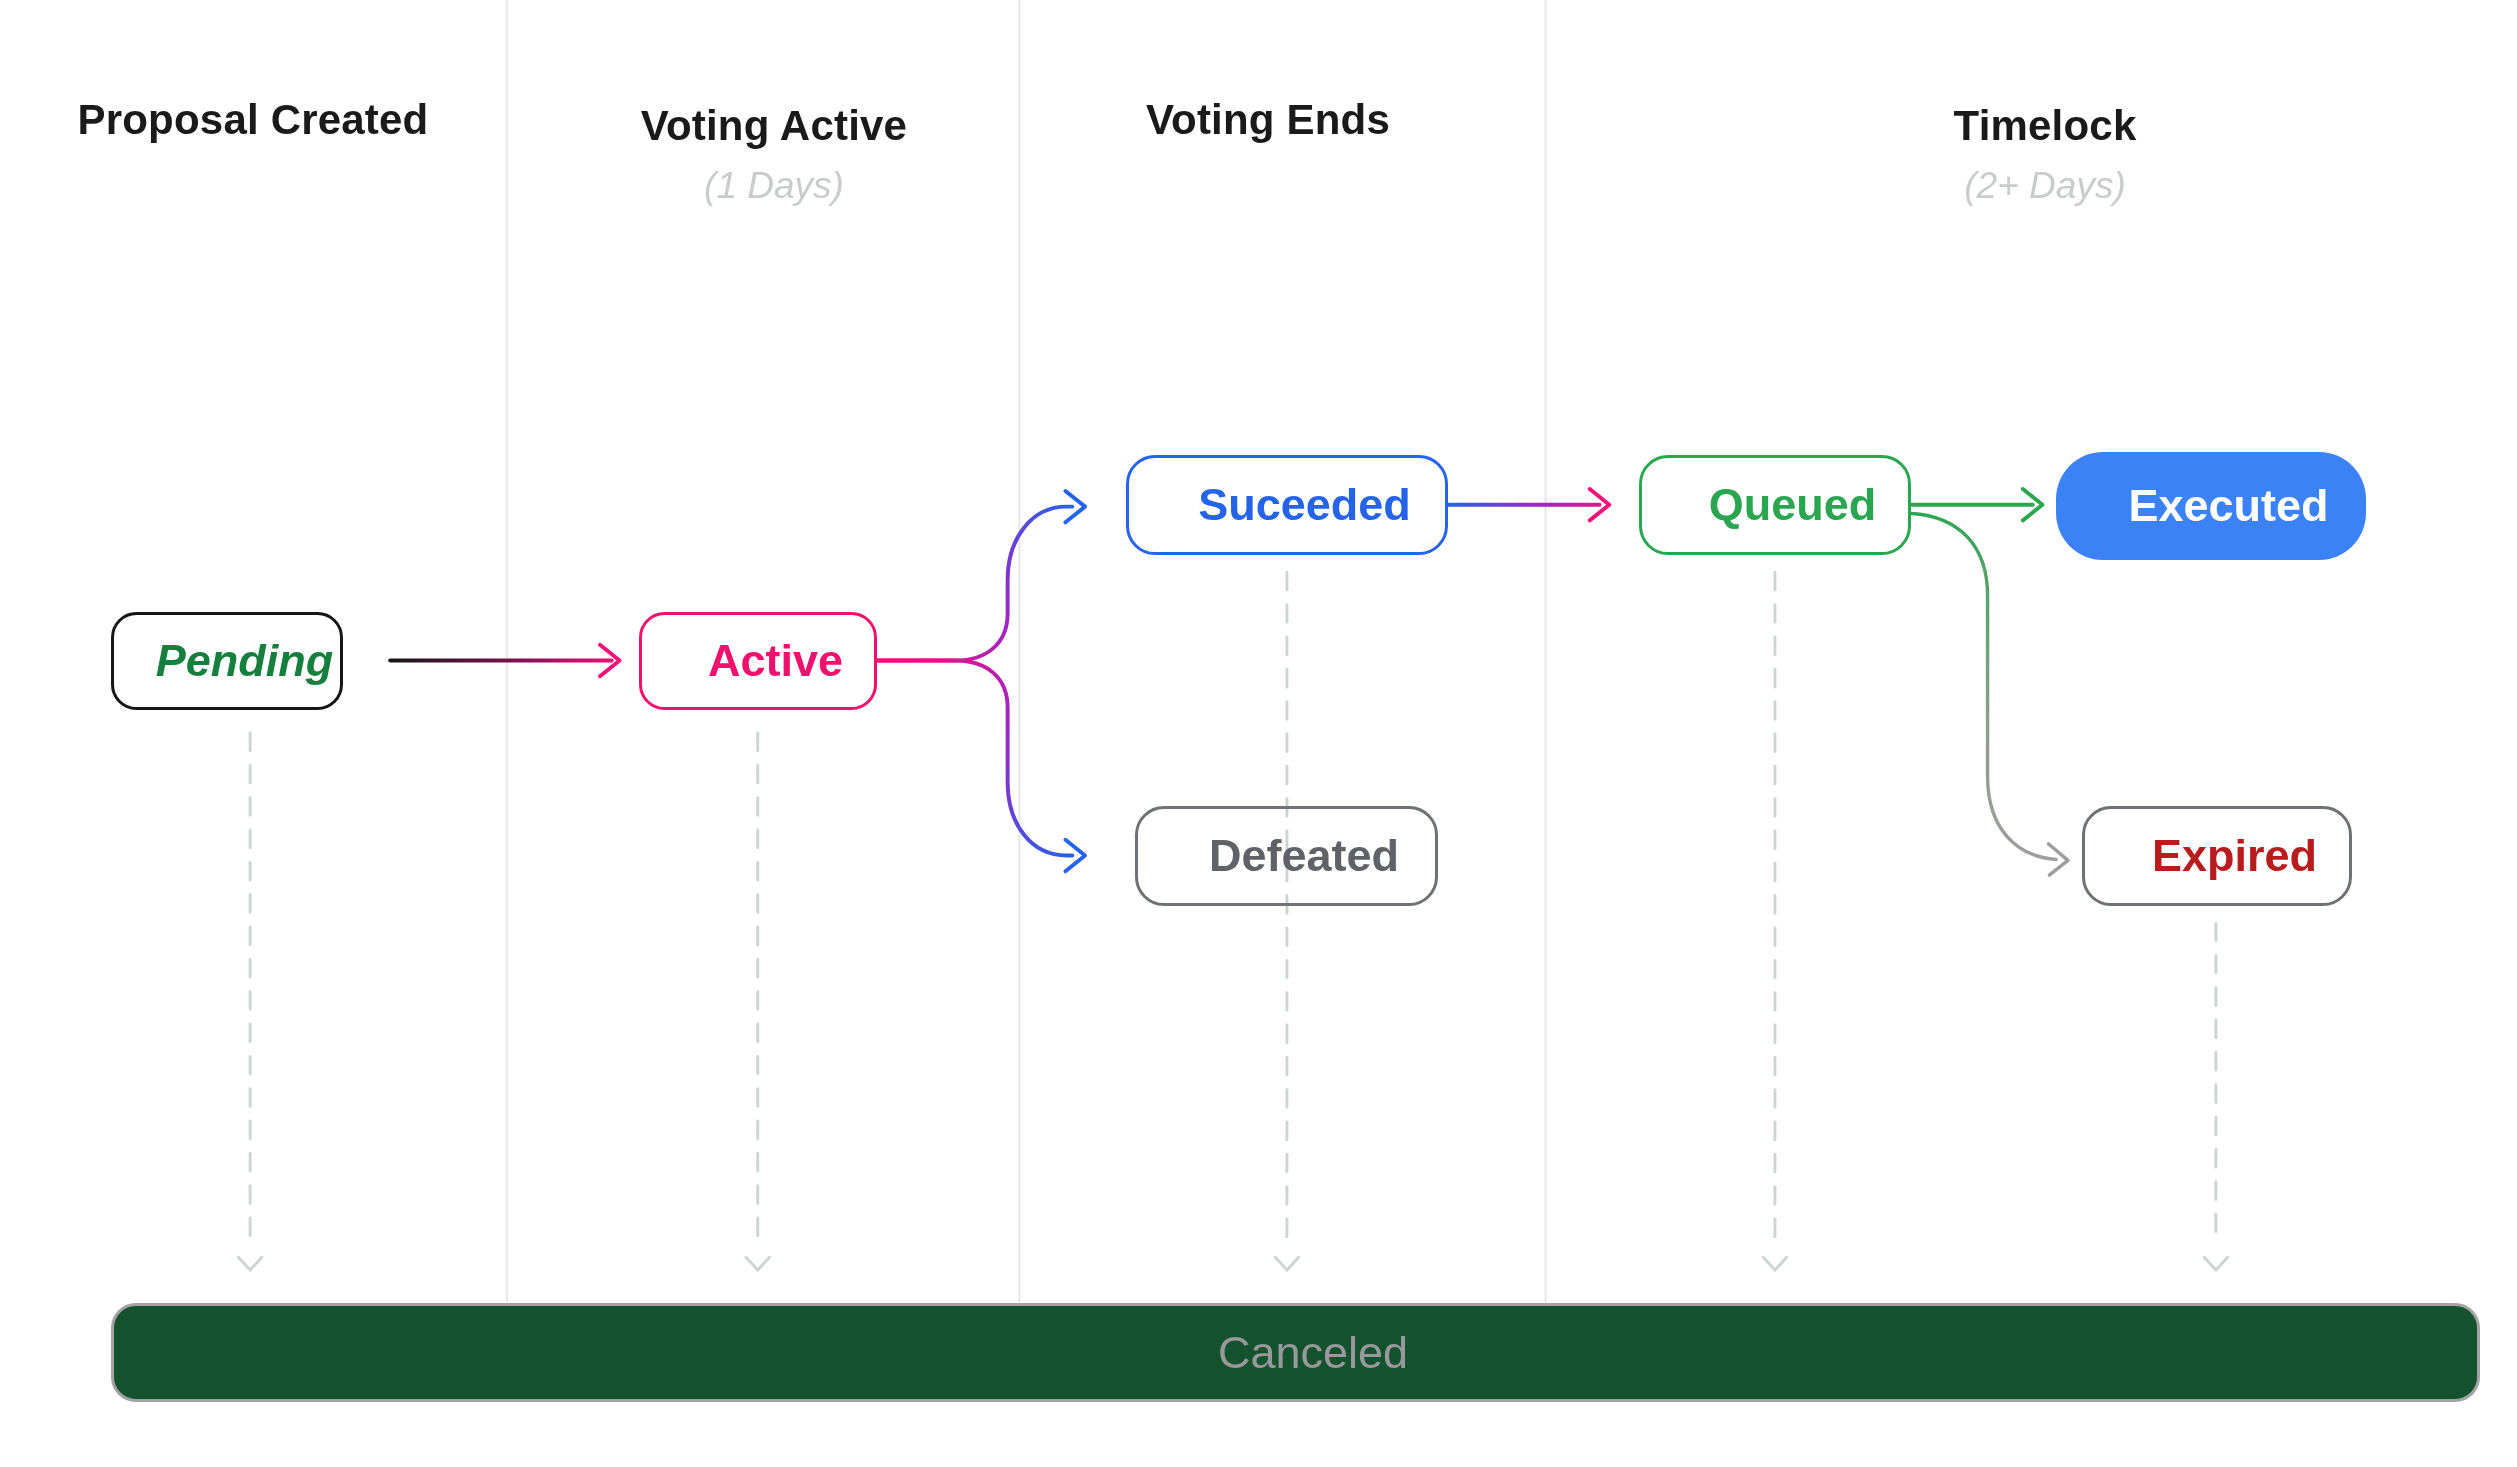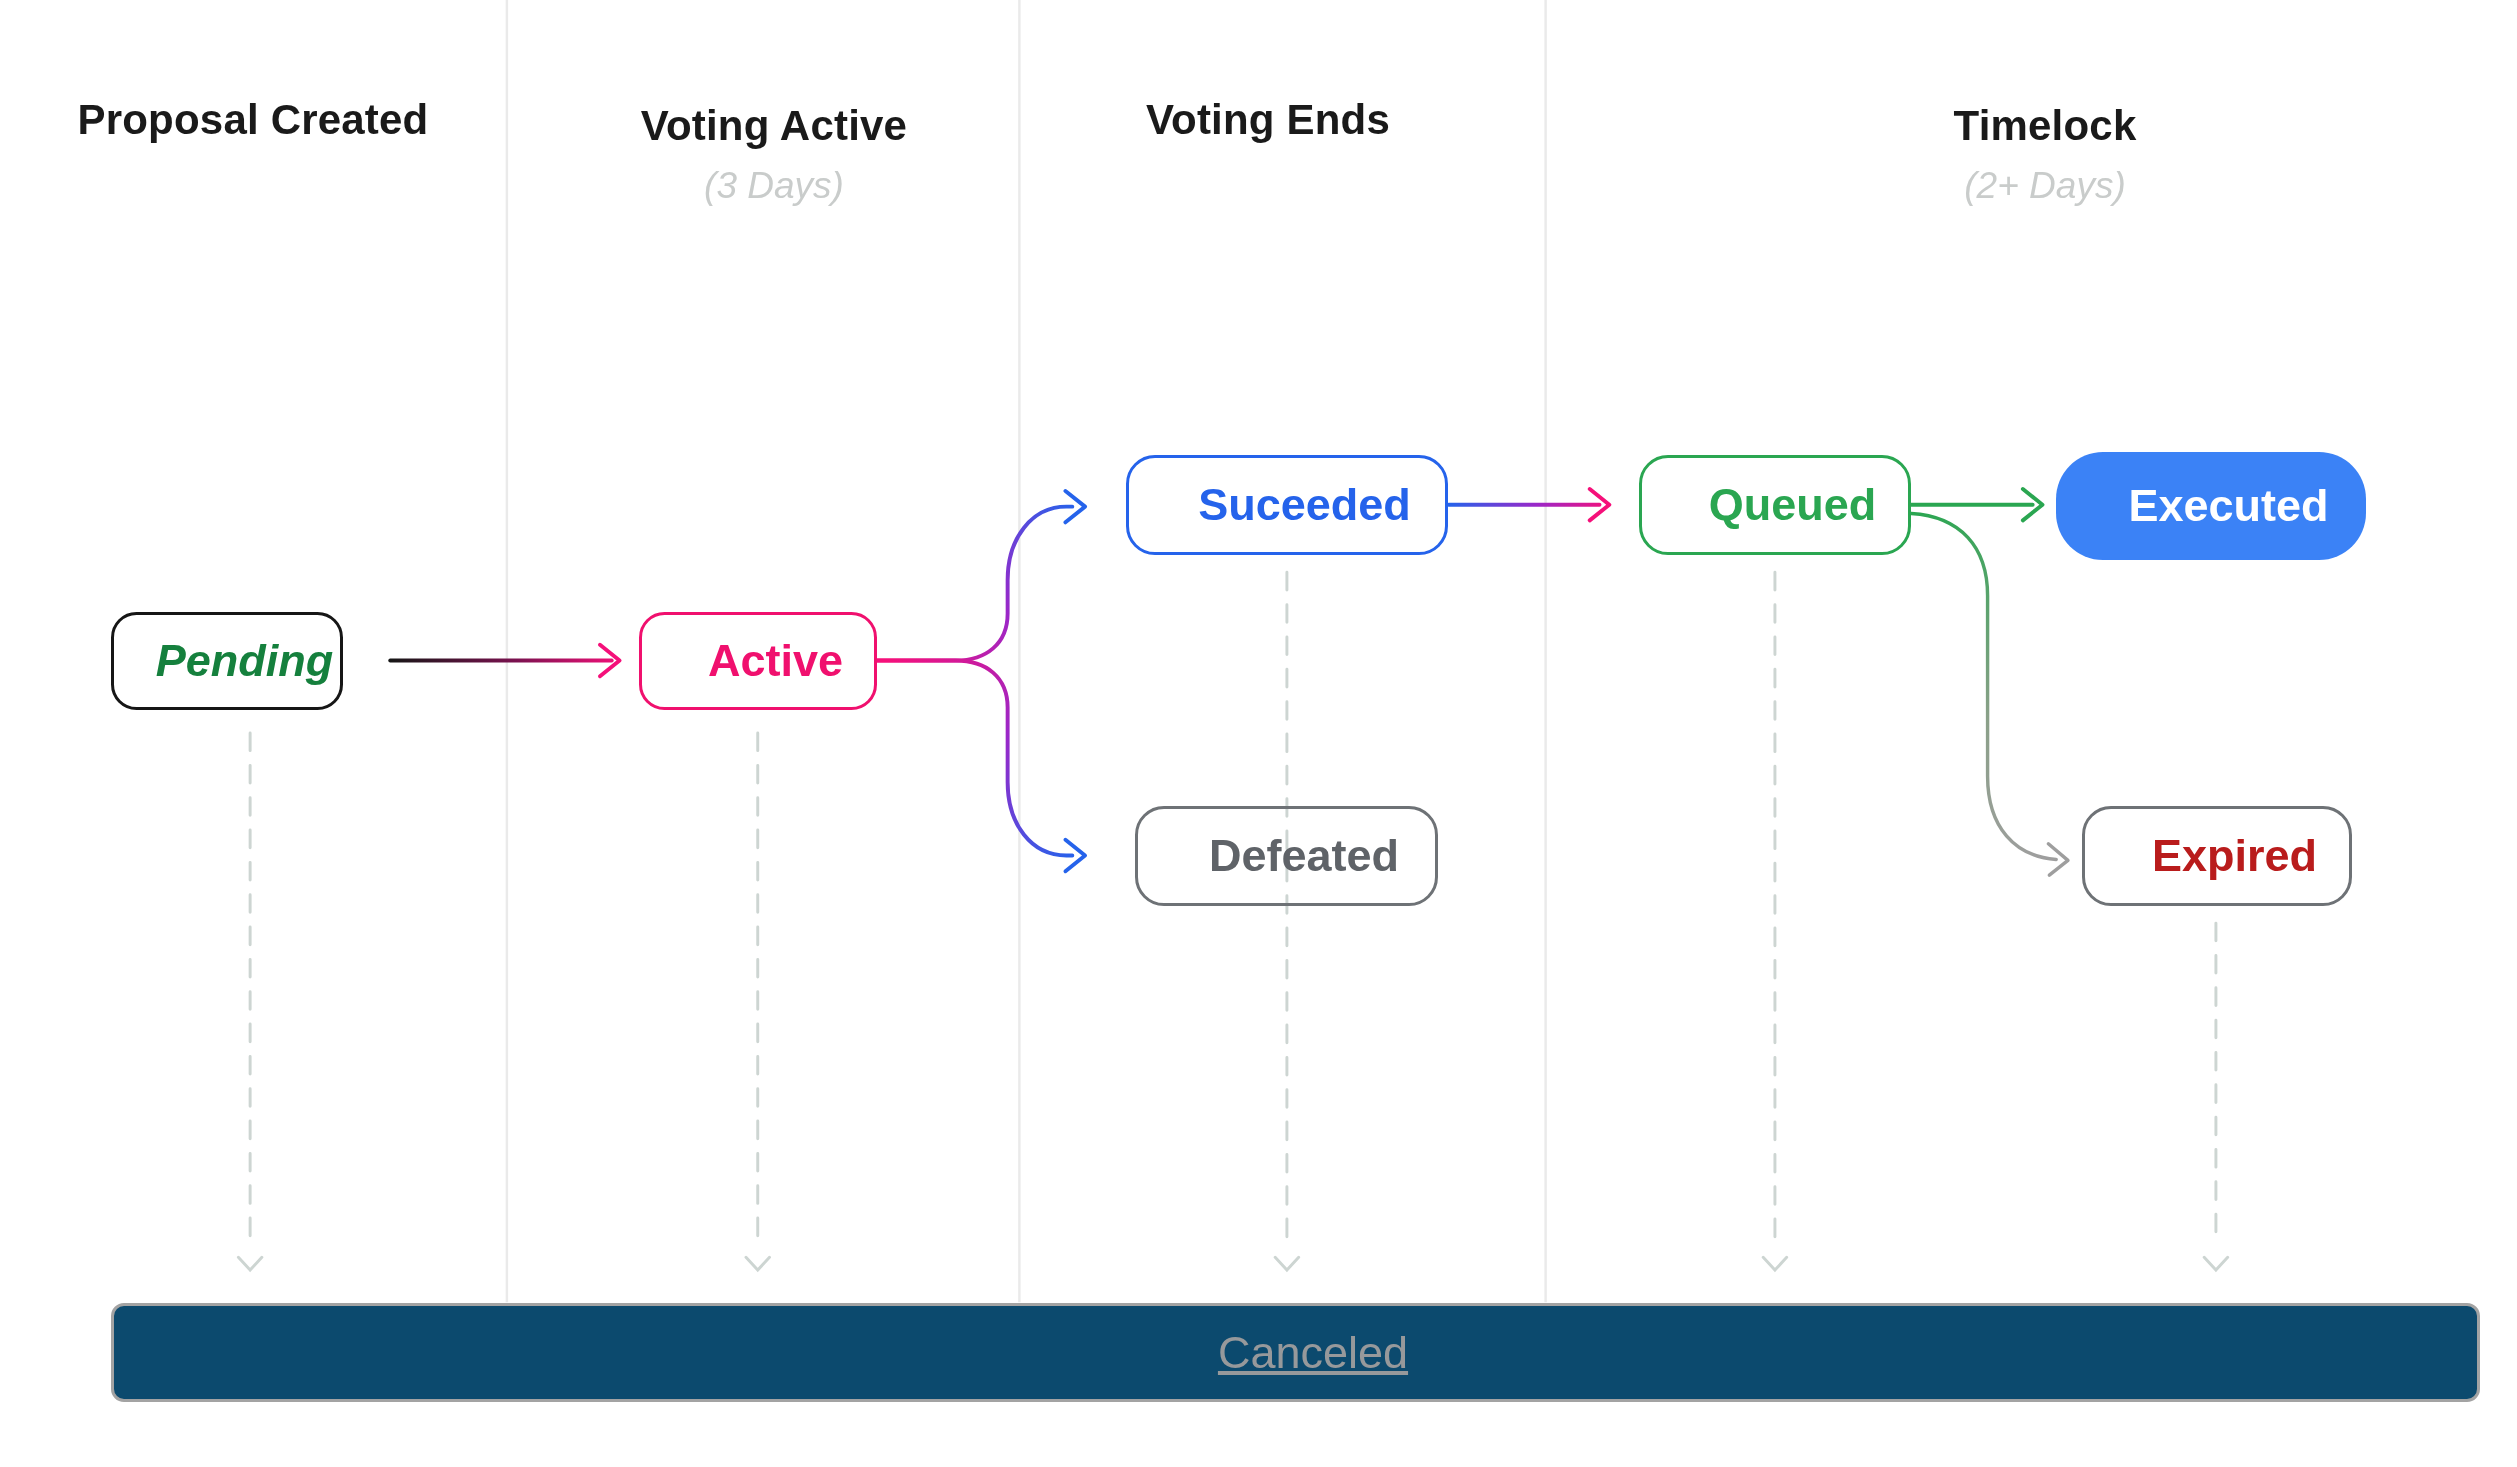--- a/index.html
+++ b/index.html
@@ -25,21 +25,21 @@
   }
   .node.pending{left:111px;top:612px;width:232px;height:98px;border:3.9px solid #161616;color:#15803d;border-radius:25.5px;font-style:italic;}
   .node.active{left:639px;top:612px;width:238px;height:98px;border:3.9px solid #f0106e;color:#f0106e;border-radius:25.5px;}
   .node.suceeded{left:1126px;top:455px;width:322px;height:100px;border:3.4px solid #2563eb;color:#2563eb;border-radius:29px;}
   .node.defeated{left:1135px;top:806px;width:303px;height:100px;border:3.4px solid #6e7276;color:#5f6368;border-radius:29px;background:transparent;}
   .node.queued{left:1639px;top:455px;width:272px;height:100px;border:3.4px solid #2aa651;color:#2aa651;border-radius:29px;}
   .node.executed{left:2056px;top:452px;width:310px;height:108px;background:#3b82f6;color:#ffffff;border:none;border-radius:47px;}
   .node.expired{left:2082px;top:806px;width:270px;height:100px;border:3.4px solid #6e7276;color:#b91c1c;border-radius:29px;}
   .node.canceled{
     left:111px;top:1303px;width:2369px;height:99px;border:3.4px solid #a3a3a3;
-    color:#97999b;border-radius:13px;font-weight:400;background:#0c4a6e;text-decoration:underline;
+    color:#97999b;border-radius:25px;font-weight:400;background:#14532d;
   }
 </style>
 </head>
 <body>
 
 <div id="stage">
 
   <svg class="wires" width="2517" height="1467" viewBox="0 0 2568 1497">
     <defs>
       <linearGradient id="gPA" gradientUnits="userSpaceOnUse" x1="398" y1="674" x2="634" y2="674">
@@ -117,21 +117,21 @@
 
     <g fill="none" stroke-linecap="round" stroke-linejoin="round">
       <path d="M1950,524 C2000,527 2028,558 2028,608 L2028,792 C2028,844 2056,874 2098,877" stroke="url(#gQE)" stroke-width="3.5"></path>
       <path d="M2090,861 L2110,878 L2091,893" stroke="#9e9e9e" stroke-width="3.5"></path>
     </g>
   </svg>
 
   <div class="col-header" style="left:47px;top:96px">Proposal Created</div>
 
   <div class="col-header" style="left:568px;top:102px">Voting Active</div>
-  <div class="col-subheader" style="left:568px;top:165px">(3 Days)</div>
+  <div class="col-subheader" style="left:568px;top:165px">(1 Days)</div>
 
   <div class="col-header" style="left:1062px;top:96px">Voting Ends</div>
 
   <div class="col-header" style="left:1839px;top:102px">Timelock</div>
   <div class="col-subheader" style="left:1839px;top:165px">(2+ Days)</div>
 
   <div class="node pending">Pending</div>
   <div class="node active">Active</div>
   <div class="node suceeded">Suceeded</div>
   <div class="node defeated">Defeated</div>

